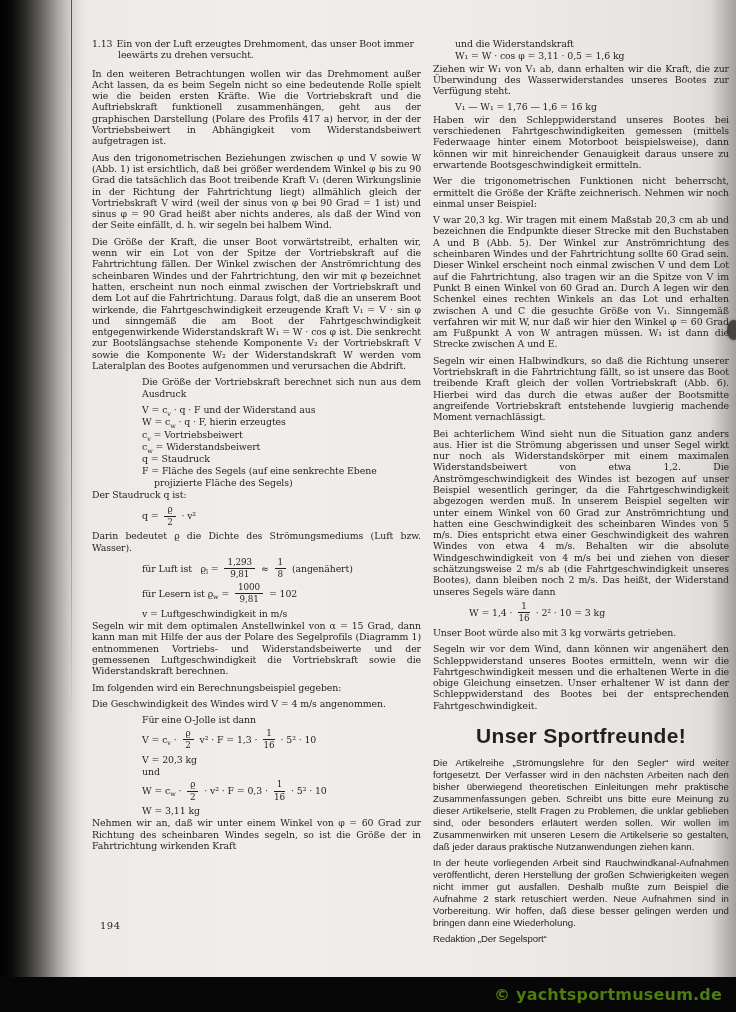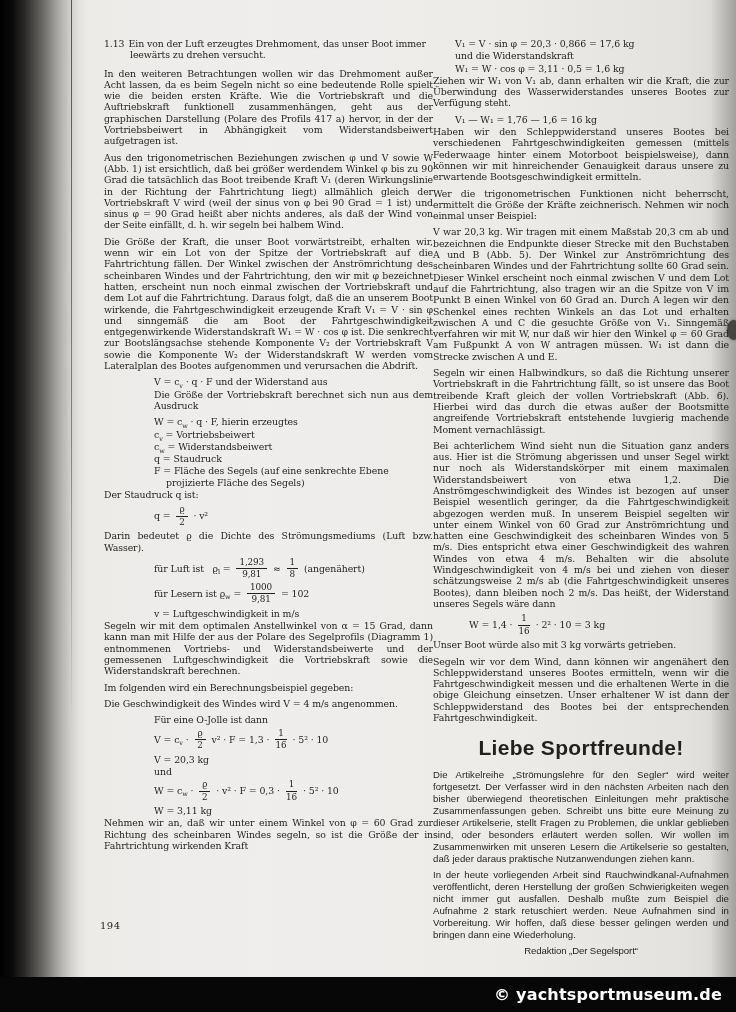--- a/index.html
+++ b/index.html
@@ -4,61 +4,61 @@
 <style>
   html,body{margin:0;padding:0;background:#555;}
   .page{position:relative;width:736px;height:1012px;background:linear-gradient(90deg,#eae9e6 0%,#efeeec 35%,#ecebe8 70%,#e3e2df 93%,#d6d5d2 100%);overflow:hidden;font-family:"DejaVu Serif",serif;color:#221f1c;}
   
   .spine{position:absolute;left:0;top:0;width:88px;height:978px;background:linear-gradient(90deg,#020202 0px,#0a0a0a 12px,#2e2d2b 26px,#6f6e6b 44px,#a8a7a4 58px,#cfcecb 70px,#e4e3e0 80px,rgba(234,233,230,0) 88px);}
   .page-edge-line{position:absolute;left:71px;top:0;width:1px;height:730px;background:linear-gradient(180deg,rgba(55,53,48,.8) 0%,rgba(55,53,48,.5) 60%,rgba(55,53,48,0) 100%);}
   .right-shadow{position:absolute;right:0;top:0;width:26px;height:978px;background:linear-gradient(270deg,rgba(120,118,114,.55),rgba(120,118,114,0));}
   .corner-mark{position:absolute;right:-4px;top:320px;width:13px;height:20px;background:#474440;border-radius:50%;box-shadow:0 0 3px rgba(0,0,0,.4);}
   
   .col{position:absolute;top:38px;}
-  .col-left{left:104px;width:329px;}
+  .col-left{left:92px;width:329px;}
   .col-right{left:433px;width:296px;}
   .blk{font-size:9.4px;line-height:11.3px;letter-spacing:-0.1px;text-align:justify;margin:0 0 5px;}
   .blk.line,.blk.formula{text-align:left;}
   .blk.line{margin-bottom:1px;}
   .blk.formula{margin:3px 0 3px;}
   .hang{text-align:left;padding-left:26px;text-indent:-26px;margin-bottom:7px;}
   .hnum{padding-right:4px;}
   .col-left .ind1{padding-left:50px;}
   .col-left .hang2{padding-left:62px;text-indent:-12px;}
   .col-right .ind1{padding-left:22px;}
   .col-right .ind2{padding-left:36px;}
   sub{font-size:6.5px;line-height:0;}
   .rx{white-space:pre;}
   .frac{display:inline-flex;flex-direction:column;align-items:center;vertical-align:middle;margin:0 3px;font-size:8.8px;}
   .frac .fn{display:block;padding:0 3px 1px;border-bottom:1px solid #221f1c;line-height:9.5px;}
   .frac .fd{display:block;padding-top:1px;line-height:9.5px;}
   .heading-sans{font-family:"Liberation Sans",sans-serif;font-weight:bold;font-size:21px;line-height:24px;text-align:center;letter-spacing:.3px;margin:13px 0 9px;}
   .para-sans{font-family:"Liberation Sans",sans-serif;font-size:9.6px;line-height:12px;letter-spacing:.05px;text-align:justify;margin-bottom:4px;}
-  .line-sans-right{font-family:"Liberation Sans",sans-serif;font-size:9.6px;line-height:12.8px;text-align:center;margin-top:1px;}
+  .line-sans-right{font-family:"Liberation Sans",sans-serif;font-size:9.6px;line-height:12.8px;text-align:left;margin-top:1px;}
   .page-num{position:absolute;left:100px;top:920px;font-size:10px;letter-spacing:.5px;}
   
   .footer-bar{position:absolute;left:0;bottom:0;width:736px;height:35px;background:#070707;display:flex;align-items:center;justify-content:flex-end;box-sizing:border-box;padding-right:14px;}
-  .footer-text{font-family:"DejaVu Sans",sans-serif;font-weight:bold;font-size:16px;color:#ffffff;letter-spacing:.2px;}
+  .footer-text{font-family:"DejaVu Sans",sans-serif;font-weight:bold;font-size:16px;color:#4d7c0f;letter-spacing:.2px;}
 </style>
 </head>
 <body>
 
 <div class="page">
   <div class="spine"></div>
   <div class="page-edge-line"></div>
   <div class="right-shadow"></div>
   <div class="corner-mark"></div>
 
   <div class="col col-left">
       <div class="blk hang"><span class="hnum">1.13</span>Ein von der Luft erzeugtes Drehmoment, das unser Boot immer leewärts zu drehen versucht.</div>
       <div class="blk para">In den weiteren Betrachtungen wollen wir das Drehmoment außer Acht lassen, da es beim Segeln nicht so eine bedeutende Rolle spielt wie die beiden ersten Kräfte. Wie die Vortriebskraft und die Auftriebskraft funktionell zusammenhängen, geht aus der graphischen Darstellung (Polare des Profils 417 a) hervor, in der der Vortriebsbeiwert in Abhängigkeit vom Widerstandsbeiwert aufgetragen ist.</div>
       <div class="blk para">Aus den trigonometrischen Beziehungen zwischen φ und V sowie W (Abb. 1) ist ersichtlich, daß bei größer werdendem Winkel φ bis zu 90 Grad die tatsächlich das Boot treibende Kraft V₁ (deren Wirkungslinie in der Richtung der Fahrtrichtung liegt) allmählich gleich der Vortriebskraft V wird (weil der sinus von φ bei 90 Grad = 1 ist) und sinus φ = 90 Grad heißt aber nichts anderes, als daß der Wind von der Seite einfällt, d. h. wir segeln bei halbem Wind.</div>
       <div class="blk para">Die Größe der Kraft, die unser Boot vorwärtstreibt, erhalten wir, wenn wir ein Lot von der Spitze der Vortriebskraft auf die Fahrtrichtung fällen. Der Winkel zwischen der Anströmrichtung des scheinbaren Windes und der Fahrtrichtung, den wir mit φ bezeichnet hatten, erscheint nun noch einmal zwischen der Vortriebskraft und dem Lot auf die Fahrtrichtung. Daraus folgt, daß die an unserem Boot wirkende, die Fahrtgeschwindigkeit erzeugende Kraft V₁ = V · sin φ und sinngemäß die am Boot der Fahrtgeschwindigkeit entgegenwirkende Widerstandskraft W₁ = W · cos φ ist. Die senkrecht zur Bootslängsachse stehende Komponente V₂ der Vortriebskraft V sowie die Komponente W₂ der Widerstandskraft W werden vom Lateralplan des Bootes aufgenommen und verursachen die Abdrift.</div>
+      <div class="blk para ind1">Die Größe der Vortriebskraft berechnet sich nun aus dem Ausdruck</div>
       <div class="blk line ind1"><span class="rx">V = c</span><sub>v</sub><span class="rx"> · q · F und der Widerstand aus</span></div>
-      <div class="blk para ind1">Die Größe der Vortriebskraft berechnet sich nun aus dem Ausdruck</div>
       <div class="blk line ind1"><span class="rx">W = c</span><sub>w</sub><span class="rx"> · q · F, hierin erzeugtes</span></div>
       <div class="blk line ind1"><span class="rx">c</span><sub>v</sub><span class="rx"> = Vortriebsbeiwert</span></div>
       <div class="blk line ind1"><span class="rx">c</span><sub>w</sub><span class="rx"> = Widerstandsbeiwert</span></div>
       <div class="blk line ind1">q = Staudruck</div>
       <div class="blk line hang2">F = Fläche des Segels (auf eine senkrechte Ebene projizierte Fläche des Segels)</div>
       <div class="blk para mt">Der Staudruck q ist:</div>
       <div class="blk formula ind1"><span class="rx">q = </span><span class="frac">
           <span class="fn">ϱ</span>
           <span class="fd">2</span>
         </span><span class="rx"> · v²</span></div>
@@ -92,37 +92,36 @@
           <span class="fn">ϱ</span>
           <span class="fd">2</span>
         </span><span class="rx"> · v² · F = 0,3 · </span><span class="frac">
           <span class="fn">1</span>
           <span class="fd">16</span>
         </span><span class="rx"> · 5² · 10</span></div>
       <div class="blk line ind1 mb">W = 3,11 kg</div>
       <div class="blk para">Nehmen wir an, daß wir unter einem Winkel von φ = 60 Grad zur Richtung des scheinbaren Windes segeln, so ist die Größe der in Fahrtrichtung wirkenden Kraft</div>
     </div>
   <div class="col col-right">
-      <div class="blk line ind1">V₁ = V · sin φ = 20,3 · 0,866 = 17,6 kg</div>
       <div class="blk line ind1">und die Widerstandskraft</div>
       <div class="blk line ind1 mb">W₁ = W · cos φ = 3,11 · 0,5 = 1,6 kg</div>
       <div class="blk para">Ziehen wir W₁ von V₁ ab, dann erhalten wir die Kraft, die zur Überwindung des Wasserwiderstandes unseres Bootes zur Verfügung steht.</div>
       <div class="blk line ind1 mt mb">V₁ — W₁ = 1,76 — 1,6 = 16 kg</div>
       <div class="blk para">Haben wir den Schleppwiderstand unseres Bootes bei verschiedenen Fahrtgeschwindigkeiten gemessen (mittels Federwaage hinter einem Motorboot beispielsweise), dann können wir mit hinreichender Genauigkeit daraus unsere zu erwartende Bootsgeschwindigkeit ermitteln.</div>
       <div class="blk para">Wer die trigonometrischen Funktionen nicht beherrscht, ermittelt die Größe der Kräfte zeichnerisch. Nehmen wir noch einmal unser Beispiel:</div>
       <div class="blk para">V war 20,3 kg. Wir tragen mit einem Maßstab 20,3 cm ab und bezeichnen die Endpunkte dieser Strecke mit den Buchstaben A und B (Abb. 5). Der Winkel zur Anströmrichtung des scheinbaren Windes und der Fahrtrichtung sollte 60 Grad sein. Dieser Winkel erscheint noch einmal zwischen V und dem Lot auf die Fahrtrichtung, also tragen wir an die Spitze von V im Punkt B einen Winkel von 60 Grad an. Durch A legen wir den Schenkel eines rechten Winkels an das Lot und erhalten zwischen A und C die gesuchte Größe von V₁. Sinngemäß verfahren wir mit W, nur daß wir hier den Winkel φ = 60 Grad am Fußpunkt A von W antragen müssen. W₁ ist dann die Strecke zwischen A und E.</div>
       <div class="blk para">Segeln wir einen Halbwindkurs, so daß die Richtung unserer Vortriebskraft in die Fahrtrichtung fällt, so ist unsere das Boot treibende Kraft gleich der vollen Vortriebskraft (Abb. 6). Hierbei wird das durch die etwas außer der Bootsmitte angreifende Vortriebskraft entstehende luvgierig machende Moment vernachlässigt.</div>
       <div class="blk para">Bei achterlichem Wind sieht nun die Situation ganz anders aus. Hier ist die Strömung abgerissen und unser Segel wirkt nur noch als Widerstandskörper mit einem maximalen Widerstandsbeiwert von etwa 1,2. Die Anströmgeschwindigkeit des Windes ist bezogen auf unser Beispiel wesentlich geringer, da die Fahrtgeschwindigkeit abgezogen werden muß. In unserem Beispiel segelten wir unter einem Winkel von 60 Grad zur Anströmrichtung und hatten eine Geschwindigkeit des scheinbaren Windes von 5 m/s. Dies entspricht etwa einer Geschwindigkeit des wahren Windes von etwa 4 m/s. Behalten wir die absolute Windgeschwindigkeit von 4 m/s bei und ziehen von dieser schätzungsweise 2 m/s ab (die Fahrtgeschwindigkeit unseres Bootes), dann bleiben noch 2 m/s. Das heißt, der Widerstand unseres Segels wäre dann</div>
       <div class="blk formula ind2"><span class="rx">W = 1,4 · </span><span class="frac">
           <span class="fn">1</span>
           <span class="fd">16</span>
         </span><span class="rx"> · 2² · 10 = 3 kg</span></div>
       <div class="blk para mt">Unser Boot würde also mit 3 kg vorwärts getrieben.</div>
       <div class="blk para">Segeln wir vor dem Wind, dann können wir angenähert den Schleppwiderstand unseres Bootes ermitteln, wenn wir die Fahrtgeschwindigkeit messen und die erhaltenen Werte in die obige Gleichung einsetzen. Unser erhaltener W ist dann der Schleppwiderstand des Bootes bei der entsprechenden Fahrtgeschwindigkeit.</div>
-      <div class="blk heading-sans">Liebe Sportfreunde!</div>
+      <div class="blk heading-sans">Unser Sportfreunde!</div>
       <div class="blk para-sans">Die Artikelreihe „Strömungslehre für den Segler“ wird weiter fortgesetzt. Der Verfasser wird in den nächsten Arbeiten nach den bisher überwiegend theoretischen Einleitungen mehr praktische Zusammenfassungen geben. Schreibt uns bitte eure Meinung zu dieser Artikelserie, stellt Fragen zu Problemen, die unklar geblieben sind, oder besonders erläutert werden sollen. Wir wollen im Zusammenwirken mit unseren Lesern die Artikelserie so gestalten, daß jeder daraus praktische Nutzanwendungen ziehen kann.</div>
       <div class="blk para-sans">In der heute vorliegenden Arbeit sind Rauchwindkanal-Aufnahmen veröffentlicht, deren Herstellung der großen Schwierigkeiten wegen nicht immer gut ausfallen. Deshalb mußte zum Beispiel die Aufnahme 2 stark retuschiert werden. Neue Aufnahmen sind in Vorbereitung. Wir hoffen, daß diese besser gelingen werden und bringen dann eine Wiederholung.</div>
       <div class="blk line-sans-right">Redaktion „Der Segelsport“</div>
     </div>
 
   <div class="page-num">194</div>
 
   <div class="footer-bar">
     <span class="footer-text">© yachtsportmuseum.de</span>
   </div>

